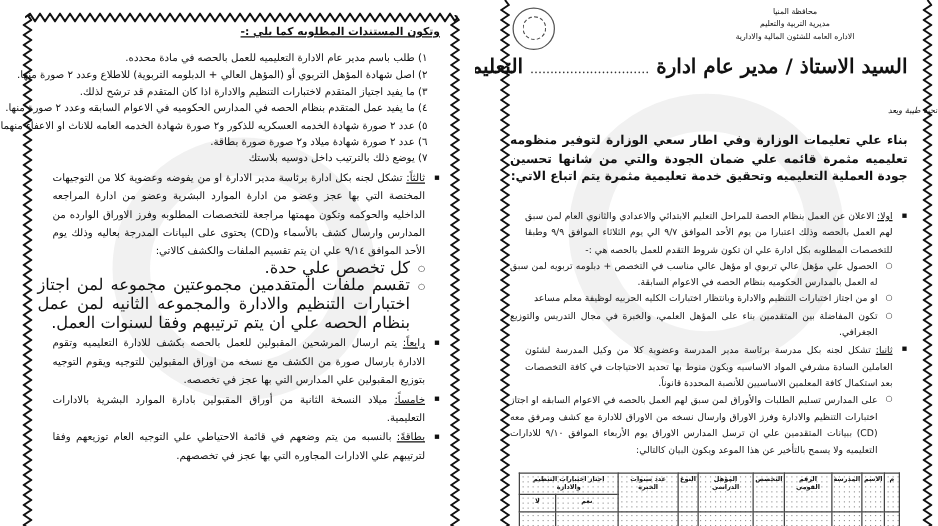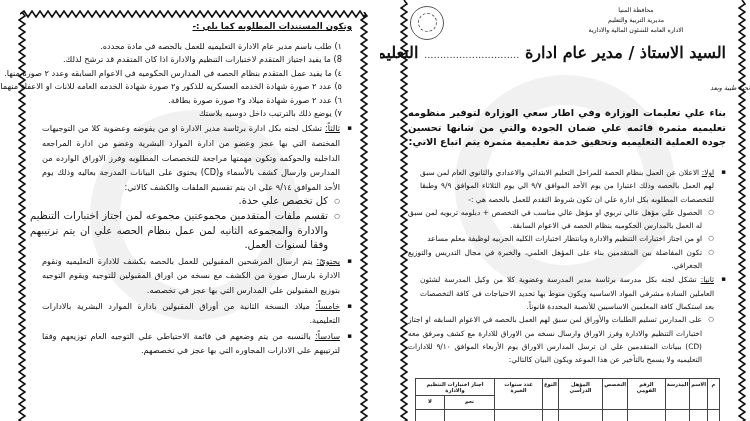--- a/index.html
+++ b/index.html
@@ -18,21 +18,21 @@
     .rtl { direction: rtl; text-align: right; }
 
     
     .lp-content { position: absolute; left: 30px; right: 26px; top: 20px; }
     .lp-heading { font-size: 8.6px; font-weight: bold; text-decoration: underline; margin-bottom: 8px; line-height: 12px; }
     .num-list { font-size: 8.2px; line-height: 13.4px; padding-right: 10px; }
     .num-list div { white-space: nowrap; }
     .bullet-item { position: relative; font-size: 8.2px; line-height: 14.6px; padding-right: 12px; margin-top: 1px; text-align: justify; text-align-last: right; margin-left: 12px; }
     .bullet-item::before { content: "\25AA"; position: absolute; right: 0; top: 0; font-size: 7px; }
     .bullet-item .lead { text-decoration: underline; }
-    .sub-item { position: relative; font-size: 10px; line-height: 14.6px; padding-right: 24px; text-align: justify; text-align-last: right; }
+    .sub-item { position: relative; font-size: 13px; line-height: 14.6px; padding-right: 24px; text-align: justify; text-align-last: right; }
     .sub-item::before { content: "\25CB"; position: absolute; right: 12px; top: 0; font-size: 6.5px; }
 
     
     .rp-header { position: absolute; right: 24px; top: 5px; width: 180px; font-size: 6.2px; line-height: 10px; text-align: center; }
     .rp-header div { white-space: nowrap; }
     .logo { position: absolute; left: 30px; top: 6px; width: 34px; height: 34px; border-radius: 50%; border: 1.5px solid #555; }
     .logo::after { content: ""; position: absolute; left: 7px; top: 6px; width: 17px; height: 17px; border-radius: 50%; border: 1px dashed #555; }
     .rp-title { position: absolute; left: 40px; right: 24px; top: 42px; font-size: 16px; font-weight: bold; line-height: 22px; white-space: nowrap; font-family: "DejaVu Serif", serif; }
     .rp-title .dots { font-weight: normal; font-size: 10px; letter-spacing: 0.5px; color: #333; }
     .rp-greeting { position: absolute; left: 0; right: 0; top: 84px; font-size: 6.5px; text-align: right; font-style: italic; }
@@ -58,32 +58,33 @@
   <svg class="wavy-v" style="left:360px; top:12px; height:409px;" viewBox="0 0 8 409" preserveAspectRatio="none">
     <path d="M4 0 l3 4 l-6 4 l6 4 l-6 4 l6 4 l-6 4 l6 4 l-6 4 l6 4 l-6 4 l6 4 l-6 4 l6 4 l-6 4 l6 4 l-6 4 l6 4 l-6 4 l6 4 l-6 4 l6 4 l-6 4 l6 4 l-6 4 l6 4 l-6 4 l6 4 l-6 4 l6 4 l-6 4 l6 4 l-6 4 l6 4 l-6 4 l6 4 l-6 4 l6 4 l-6 4 l6 4 l-6 4 l6 4 l-6 4 l6 4 l-6 4 l6 4 l-6 4 l6 4 l-6 4 l6 4 l-6 4 l6 4 l-6 4 l6 4 l-6 4 l6 4 l-6 4 l6 4 l-6 4 l6 4 l-6 4 l6 4 l-6 4 l6 4 l-6 4 l6 4 l-6 4 l6 4 l-6 4 l6 4 l-6 4 l6 4 l-6 4 l6 4 l-6 4 l6 4 l-6 4 l6 4 l-6 4 l6 4 l-6 4 l6 4 l-6 4 l6 4 l-6 4 l6 4 l-6 4 l6 4 l-6 4 l6 4 l-6 4 l6 4 l-6 4 l6 4 l-6 4 l6 4 l-6 4 l6 4 l-6 4 l6 4 l-6 4 l6 4 l-6 4 l6 4 l-6 4 l6 4 l-6 4 l6 4 l-6 4 l6 4 l-6 4 l6 4 l-6 4 l6 4 l-6 4 l6 4 l-6 4 l6 4 l-6 4 l6 4 l-6 4" fill="none" stroke="#111" stroke-width="1.6"></path>
   </svg>
 
   <div class="watermark" style="left:90px; top:110px; width:210px; height:210px; border:30px solid #888;"></div>
 
   <div class="lp-content rtl">
     <div class="lp-heading">وتكون المستندات المطلوبه كما يلي :-</div>
     <div class="num-list">
       <div>١) طلب باسم مدير عام الادارة التعليميه للعمل بالحصه في مادة محدده.</div>
-      <div>8) ما يفيد اجتياز المتقدم لاختبارات التنظيم والادارة اذا كان المتقدم قد ترشح لذلك.</div>
+      <div>٢) اصل شهادة المؤهل التربوي أو (المؤهل العالي + الدبلومه التربوية) للاطلاع وعدد ٢ صورة منها.</div>
+      <div>٣) ما يفيد اجتياز المتقدم لاختبارات التنظيم والادارة اذا كان المتقدم قد ترشح لذلك.</div>
       <div>٤) ما يفيد عمل المتقدم بنظام الحصه في المدارس الحكوميه في الاعوام السابقه وعدد ٢ صورة منها.</div>
       <div>٥) عدد ٢ صورة شهادة الخدمه العسكريه للذكور و٢ صورة شهادة الخدمه العامه للاناث او الاعفاء منهما.</div>
       <div>٦) عدد ٢ صورة شهادة ميلاد و٢ صورة صورة بطاقة.</div>
       <div>٧) يوضع ذلك بالترتيب داخل دوسيه بلاستك</div>
     </div>
     <div class="bullet-item"><span class="lead">ثالثاً:</span><span> تشكل لجنه بكل ادارة برئاسة مدير الادارة او من يفوضه وعضوية كلا من التوجيهات المختصة التي بها عجز وعضو من ادارة الموارد البشرية وعضو من ادارة المراجعه الداخليه والحوكمه وتكون مهمتها مراجعة للتخصصات المطلوبه وفرز الاوراق الوارده من المدارس وارسال كشف بالأسماء و(CD) يحتوى على البيانات المدرجة بعاليه وذلك يوم الأحد الموافق ٩/١٤ علي ان يتم تقسيم الملفات والكشف كالاتي:</span></div>
     <div class="sub-item">كل تخصص علي حدة.</div>
     <div class="sub-item">تقسم ملفات المتقدمين مجموعتين مجموعه لمن اجتاز اختبارات التنظيم والادارة والمجموعه الثانيه لمن عمل بنظام الحصه علي ان يتم ترتيبهم وفقا لسنوات العمل.</div>
-    <div class="bullet-item"><span class="lead">يحتوىً:</span><span> يتم ارسال المرشحين المقبولين للعمل بالحصه بكشف للادارة التعليميه وتقوم الادارة بارسال صورة من الكشف مع نسخه من اوراق المقبولين للتوجيه ويقوم التوجيه بتوزيع المقبولين علي المدارس التي بها عجز في تخصصه.</span></div>
+    <div class="bullet-item"><span class="lead">رابعاً:</span><span> يتم ارسال المرشحين المقبولين للعمل بالحصه بكشف للادارة التعليميه وتقوم الادارة بارسال صورة من الكشف مع نسخه من اوراق المقبولين للتوجيه ويقوم التوجيه بتوزيع المقبولين علي المدارس التي بها عجز في تخصصه.</span></div>
     <div class="bullet-item"><span class="lead">خامساً:</span><span> ميلاد النسخة الثانية من أوراق المقبولين بادارة الموارد البشرية بالادارات التعليمية.</span></div>
-    <div class="bullet-item"><span class="lead">سادساً:</span><span> بالنسبه من يتم وضعهم في قائمة الاحتياطي علي التوجيه العام توزيعهم وفقا لترتيبهم علي الادارات المجاوره التي بها عجز في تخصصهم.</span></div>
+    <div class="bullet-item"><span class="lead">بطاقةً:</span><span> بالنسبه من يتم وضعهم في قائمة الاحتياطي علي التوجيه العام توزيعهم وفقا لترتيبهم علي الادارات المجاوره التي بها عجز في تخصصهم.</span></div>
   </div>
 </div>
 
 <div class="page page-right">
   <svg class="wavy-v" style="left:20px; top:0; height:421px;" viewBox="0 0 8 421" preserveAspectRatio="none">
     <path d="M4 0 l3 4 l-6 4 l6 4 l-6 4 l6 4 l-6 4 l6 4 l-6 4 l6 4 l-6 4 l6 4 l-6 4 l6 4 l-6 4 l6 4 l-6 4 l6 4 l-6 4 l6 4 l-6 4 l6 4 l-6 4 l6 4 l-6 4 l6 4 l-6 4 l6 4 l-6 4 l6 4 l-6 4 l6 4 l-6 4 l6 4 l-6 4 l6 4 l-6 4 l6 4 l-6 4 l6 4 l-6 4 l6 4 l-6 4 l6 4 l-6 4 l6 4 l-6 4 l6 4 l-6 4 l6 4 l-6 4 l6 4 l-6 4 l6 4 l-6 4 l6 4 l-6 4 l6 4 l-6 4 l6 4 l-6 4 l6 4 l-6 4 l6 4 l-6 4 l6 4 l-6 4 l6 4 l-6 4 l6 4 l-6 4 l6 4 l-6 4 l6 4 l-6 4 l6 4 l-6 4 l6 4 l-6 4 l6 4 l-6 4 l6 4 l-6 4 l6 4 l-6 4 l6 4 l-6 4 l6 4 l-6 4 l6 4 l-6 4 l6 4 l-6 4 l6 4 l-6 4 l6 4 l-6 4 l6 4 l-6 4 l6 4 l-6 4 l6 4 l-6 4 l6 4 l-6 4 l6 4 l-6 4 l6 4 l-6 4 l6 4 l-6 4 l6 4 l-6 4 l6 4 l-6 4 l6 4 l-6 4 l6 4 l-6 4 l6 4 l-6 4 l6 4 l-6 4 l6 4 l-6 4 l6 4 l-6 4" fill="none" stroke="#111" stroke-width="1.6"></path>
   </svg>
   <svg class="wavy-v" style="left:358px; top:0; height:421px;" viewBox="0 0 8 421" preserveAspectRatio="none">
     <path d="M4 0 l3 4 l-6 4 l6 4 l-6 4 l6 4 l-6 4 l6 4 l-6 4 l6 4 l-6 4 l6 4 l-6 4 l6 4 l-6 4 l6 4 l-6 4 l6 4 l-6 4 l6 4 l-6 4 l6 4 l-6 4 l6 4 l-6 4 l6 4 l-6 4 l6 4 l-6 4 l6 4 l-6 4 l6 4 l-6 4 l6 4 l-6 4 l6 4 l-6 4 l6 4 l-6 4 l6 4 l-6 4 l6 4 l-6 4 l6 4 l-6 4 l6 4 l-6 4 l6 4 l-6 4 l6 4 l-6 4 l6 4 l-6 4 l6 4 l-6 4 l6 4 l-6 4 l6 4 l-6 4 l6 4 l-6 4 l6 4 l-6 4 l6 4 l-6 4 l6 4 l-6 4 l6 4 l-6 4 l6 4 l-6 4 l6 4 l-6 4 l6 4 l-6 4 l6 4 l-6 4 l6 4 l-6 4 l6 4 l-6 4 l6 4 l-6 4 l6 4 l-6 4 l6 4 l-6 4 l6 4 l-6 4 l6 4 l-6 4 l6 4 l-6 4 l6 4 l-6 4 l6 4 l-6 4 l6 4 l-6 4 l6 4 l-6 4 l6 4 l-6 4 l6 4 l-6 4 l6 4 l-6 4 l6 4 l-6 4 l6 4 l-6 4 l6 4 l-6 4 l6 4 l-6 4 l6 4 l-6 4 l6 4 l-6 4 l6 4 l-6 4 l6 4 l-6 4 l6 4 l-6 4 l6 4 l-6 4 l6 4 l-6 4 l6 4 l-6 4 l6 4 l-6 4 l6 4 l-6 4" fill="none" stroke="#111" stroke-width="1.6"></path>
   </svg>

